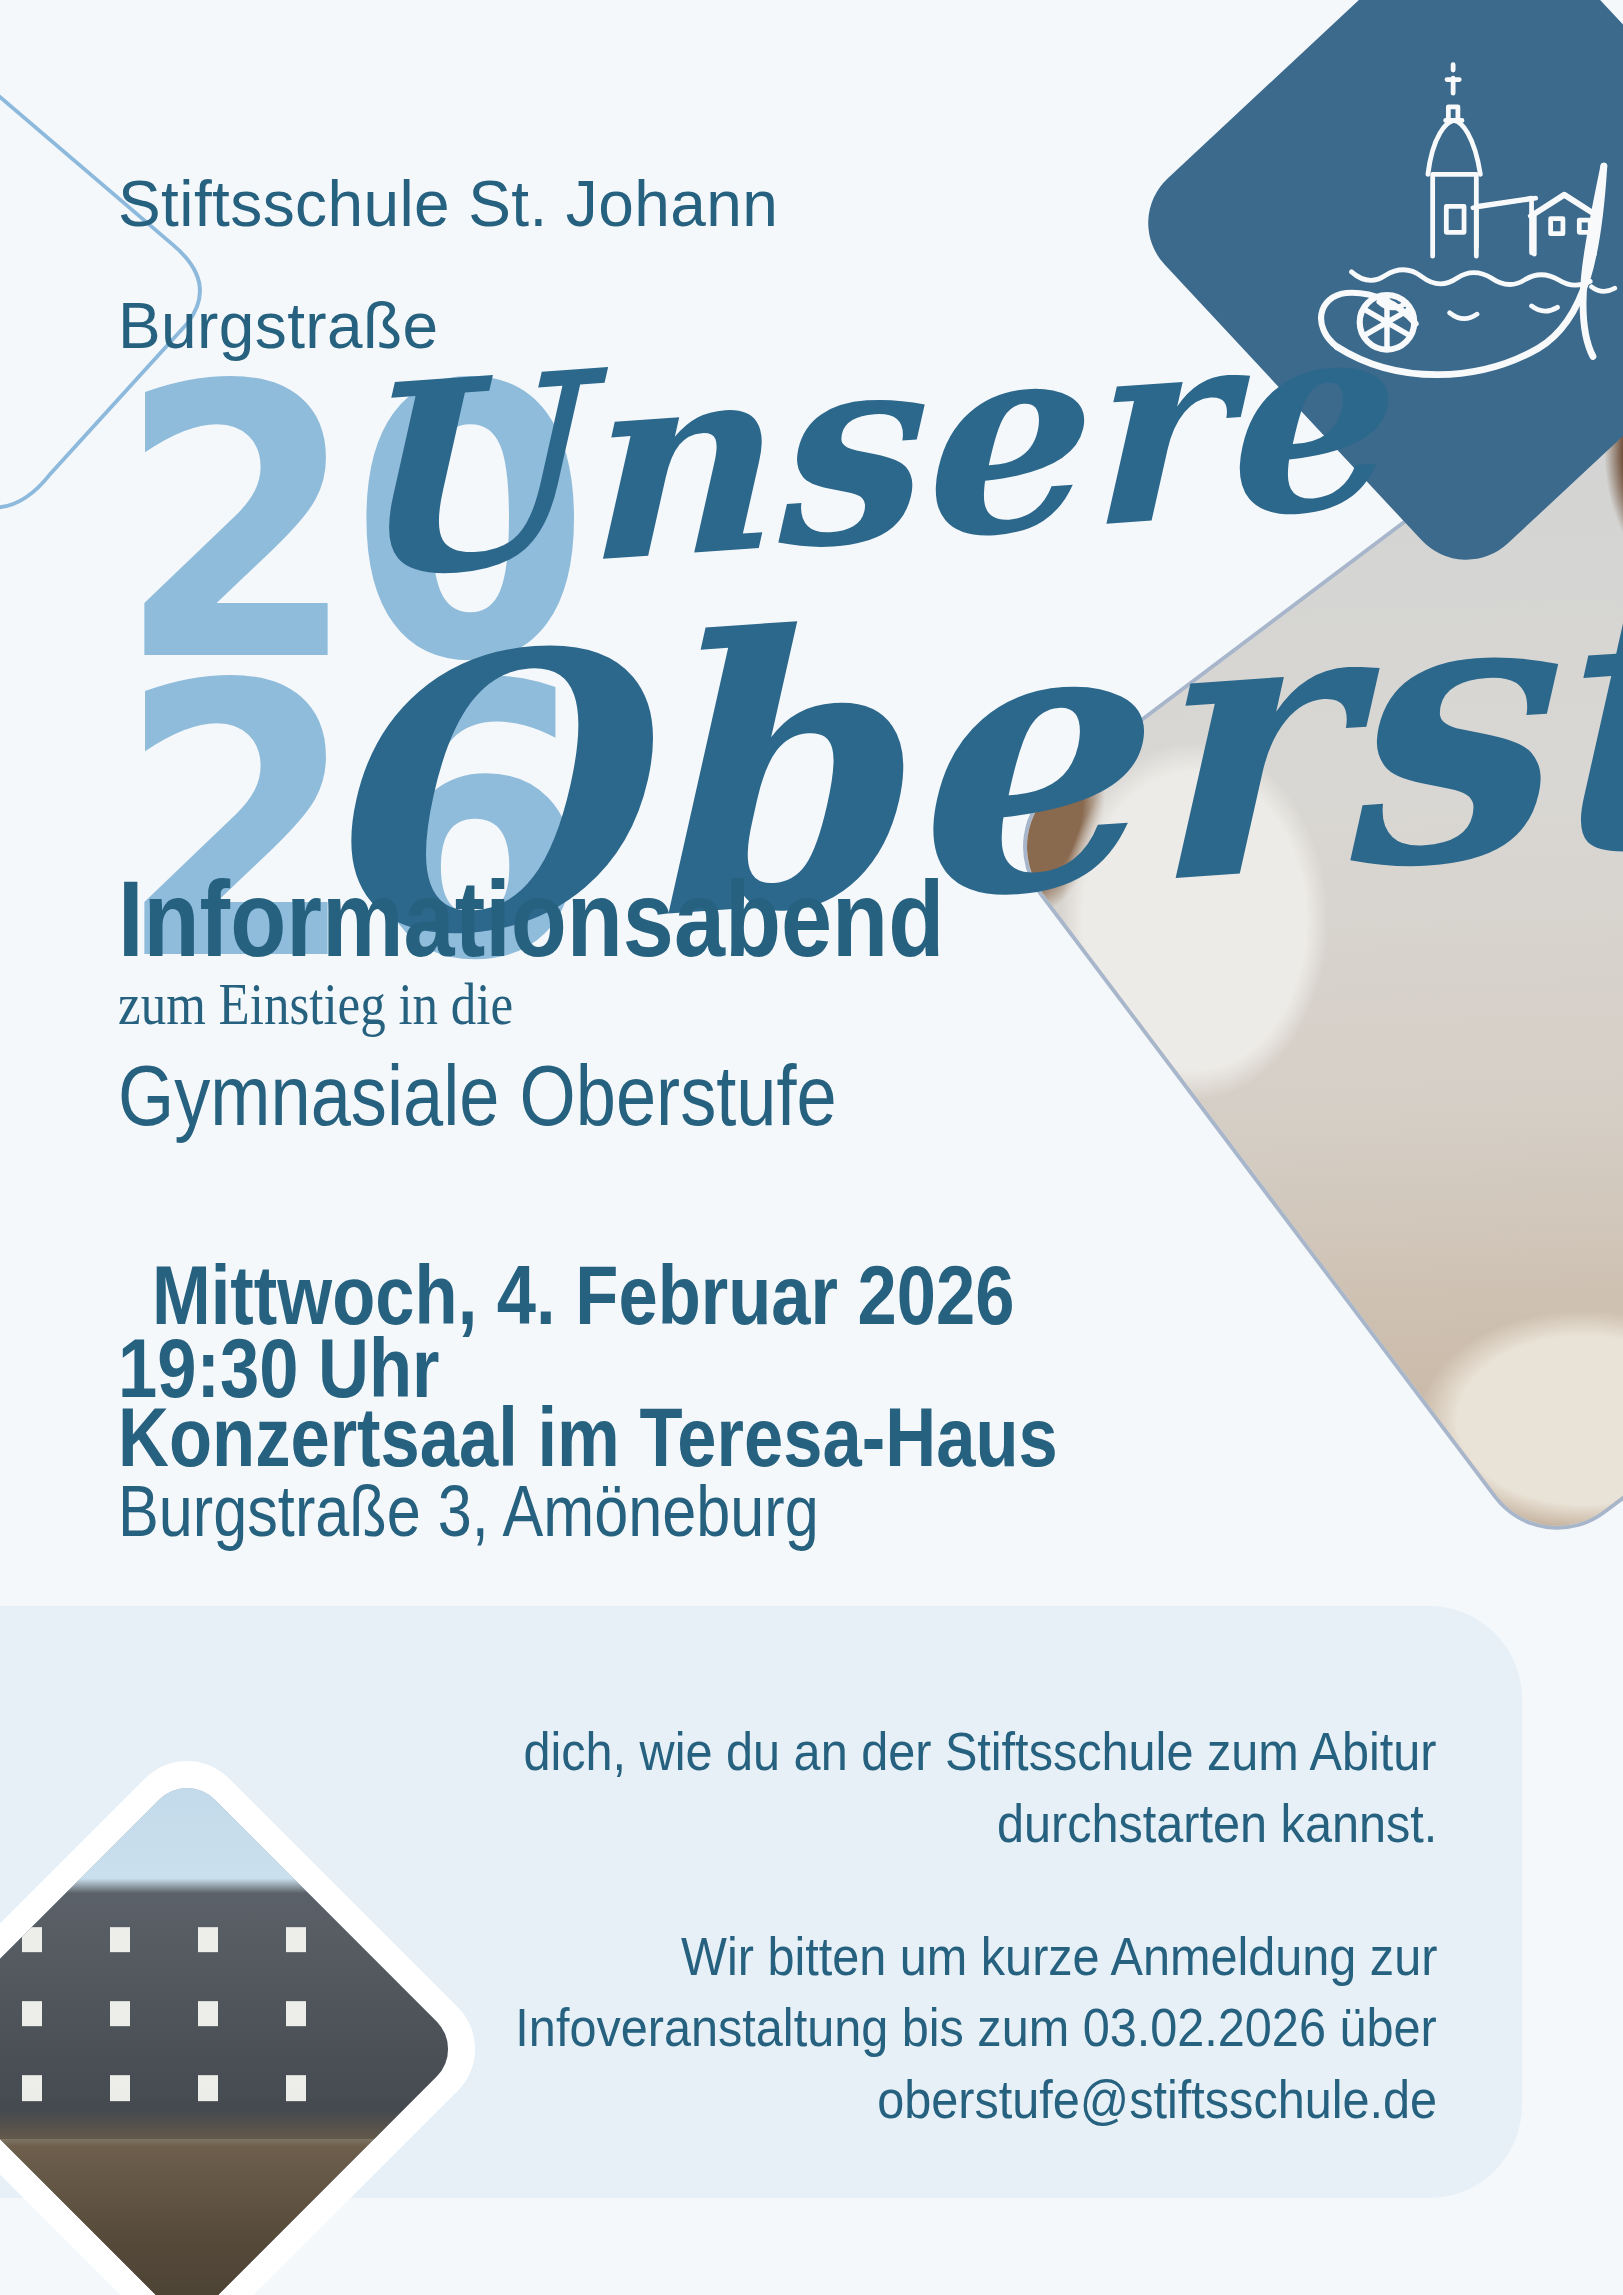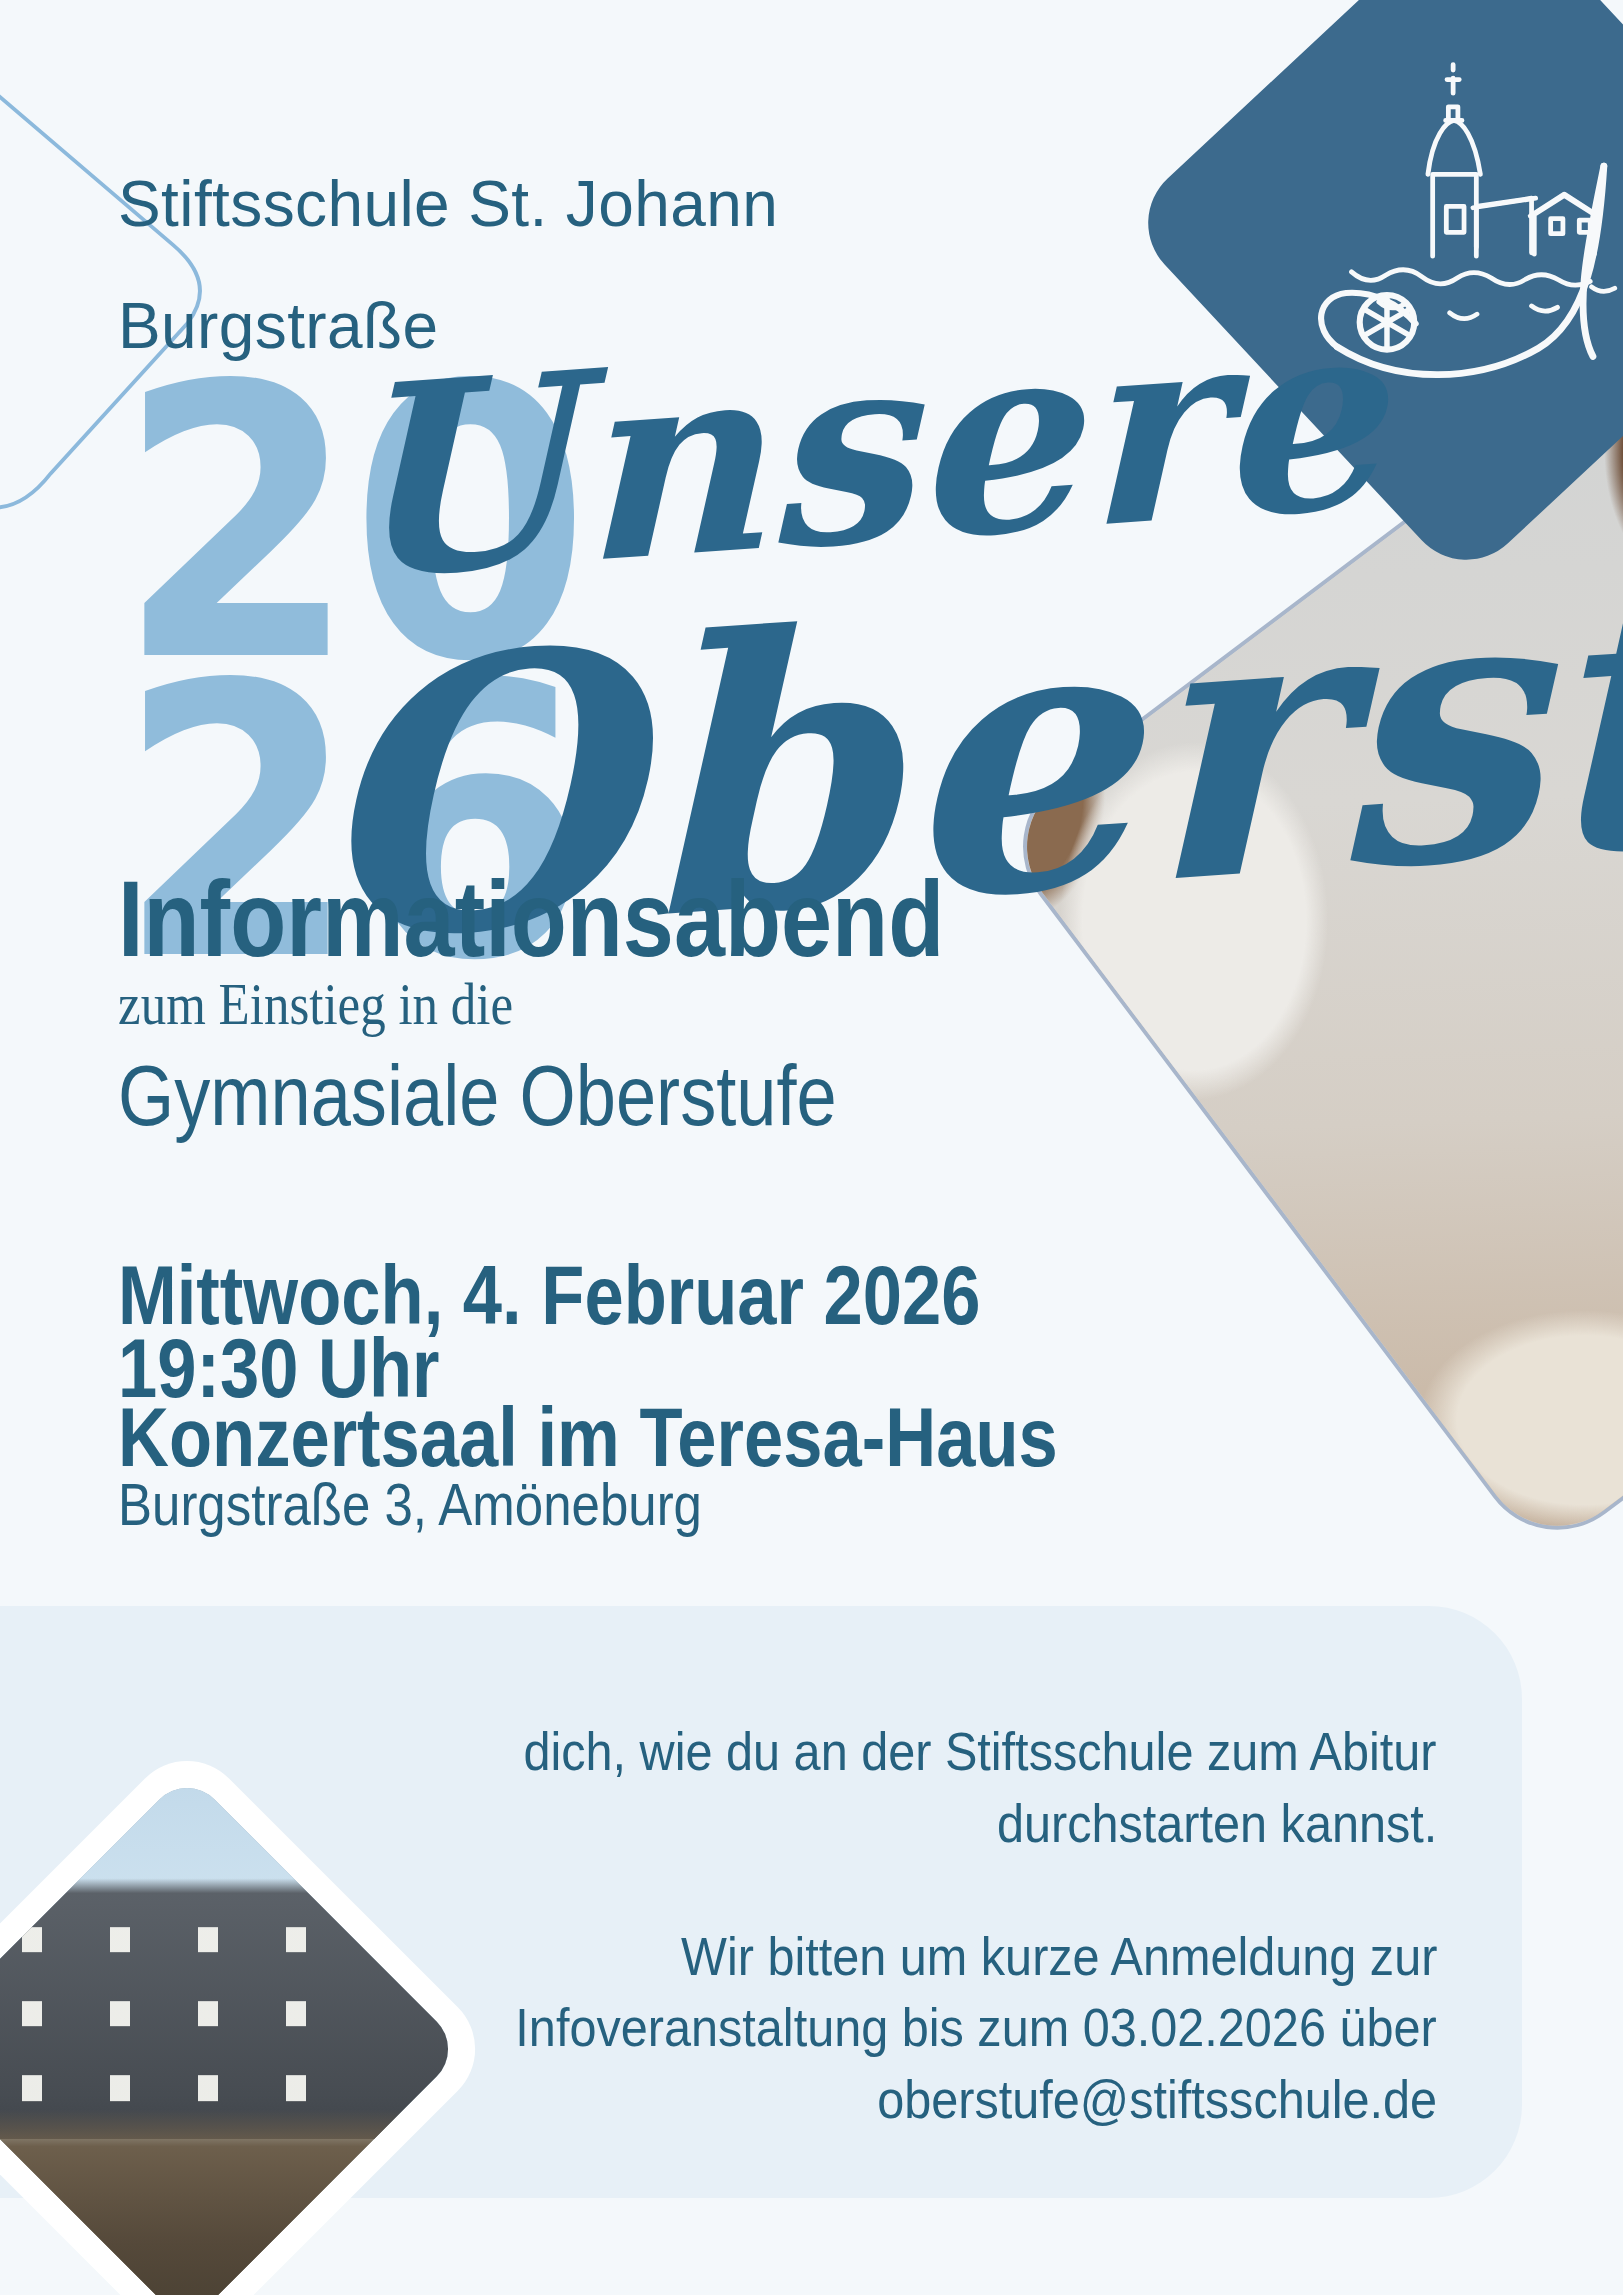--- a/index.html
+++ b/index.html
@@ -23,24 +23,24 @@
           font-style:italic;font-weight:700;line-height:1;white-space:nowrap;z-index:5;
           transform:rotate(-4deg) skewX(-6deg);transform-origin:0 100%;}
   .script-1{left:359px;top:353px;font-size:262px;}
   .script-2{left:334px;top:621px;font-size:372px;}
   
   .line{position:absolute;left:118px;color:#26617f;line-height:1;white-space:nowrap;z-index:6;}
   .line .sx{display:inline-block;transform:scaleX(.85);transform-origin:0 0;white-space:nowrap;}
   .t-title{top:865px;font-size:108px;font-weight:800;}
   .t-sub1{top:974px;font-size:60px;font-weight:400;font-family:Liberation Serif, serif;}
   .t-sub2{top:1053px;font-size:85px;font-weight:400;}
-  .t-date{top:1254px;font-size:83px;font-weight:800;}
+  .t-date{top:1254px;font-size:83px;font-weight:800;margin-left:34px;}
   .t-time{top:1327px;font-size:83px;font-weight:800;}
   .t-loc {top:1396px;font-size:83px;font-weight:800;}
-  .t-addr{top:1475px;font-size:60px;font-weight:400;}
+  .t-addr{top:1475px;font-size:72px;font-weight:400;}
   
   .logo{position:absolute;left:1123px;top:220px;width:499px;height:499px;
         transform-origin:0 0;transform:rotate(-43deg);
         background:#3c6a8d;border-radius:61px;z-index:2;}
   .logo svg{position:absolute;inset:0;transform:rotate(43deg) scale(.82);transform-origin:50% 50%;}
   
   .cls{position:absolute;left:991px;top:831px;width:907px;height:907px;
        transform-origin:0 0;transform:rotate(-37deg);
        border-radius:80px;border:4.2px solid #a8b6cb;overflow:hidden;z-index:1;background:#d8d5d0;}
   .cls .scene{position:absolute;inset:-36%;transform:rotate(37deg);

